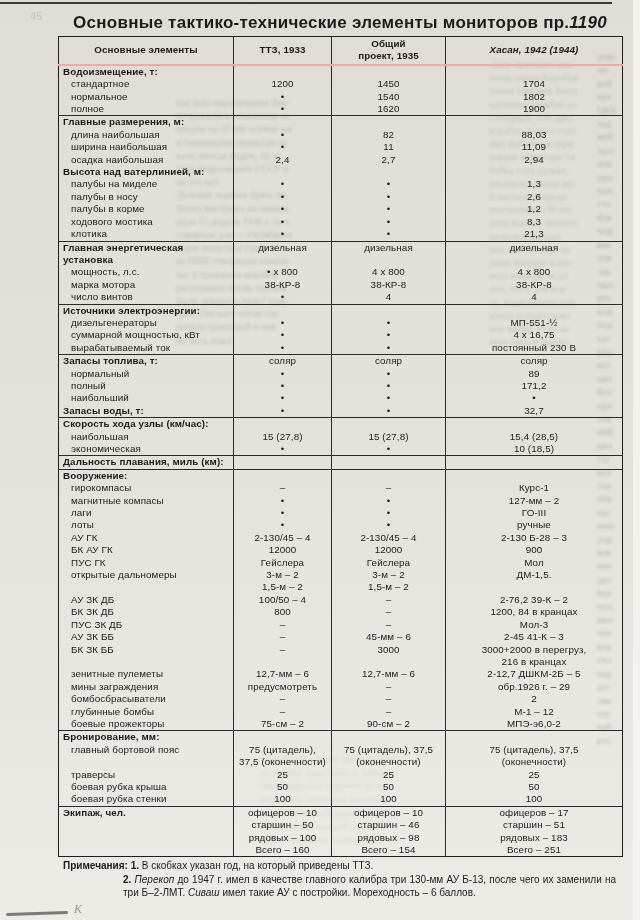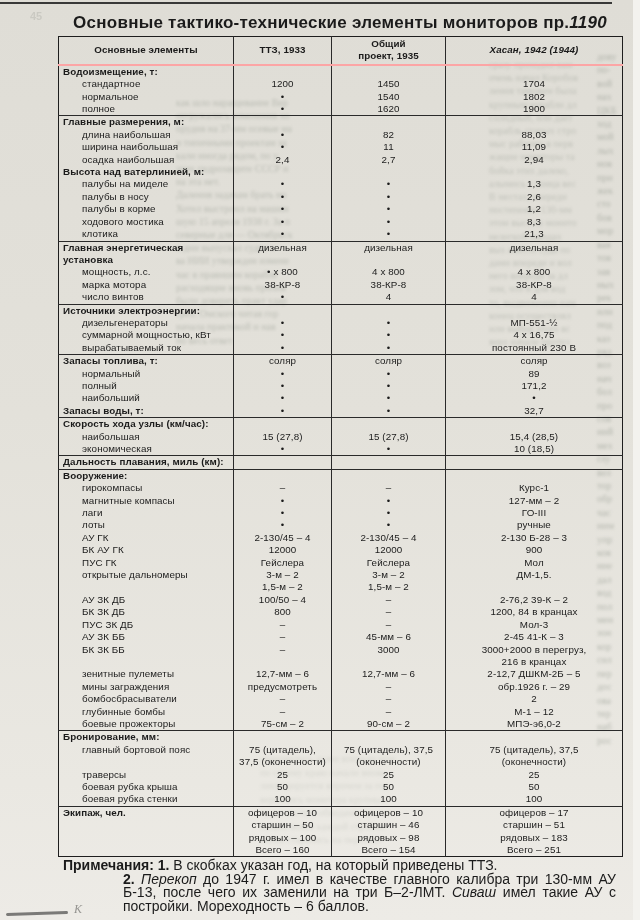--- a/index.html
+++ b/index.html
@@ -26,25 +26,25 @@
   .tbl-wrap{left:58px;top:36px;z-index:2;}
   table{border-collapse:collapse;table-layout:fixed;width:564px;
         font-size:9.8px;line-height:12.4px;letter-spacing:.1px;}
   table{border:1.6px solid #1e1e1e;}
   td{vertical-align:top;padding:0 2px;border-left:1px solid #2a2a2a;}
   td:first-child{border-left:none;}
   thead td{font-weight:700;text-align:center;vertical-align:middle;height:15px;
            border-bottom:2px solid #fca5a5;padding:1px 20px;}
   thead td.it{font-style:italic;}
   tr.line td{border-top:1.1px solid #2a2a2a;}
-  td.lbl{text-align:left;padding-left:23px;}
+  td.lbl{text-align:left;padding-left:12px;}
   td.lbl.bold{font-weight:700;padding-left:4px;}
   td.val{text-align:center;white-space:pre-line;}
   
-  .notes{left:63px;top:859px;width:553px;font-size:14px;line-height:13.6px;z-index:2;}
+  .notes{left:63px;top:859px;width:553px;font-size:10px;line-height:13.6px;z-index:2;}
   .notes b{font-weight:700;}
   .notes i{font-style:italic;}
   .note-cont{margin-left:60px;text-align:justify;}
 </style>
 </head>
 <body>
 
 <div class="layer top-rule"></div>
 <div class="layer right-strip"></div>
 <div class="layer corner-mark">45</div>

